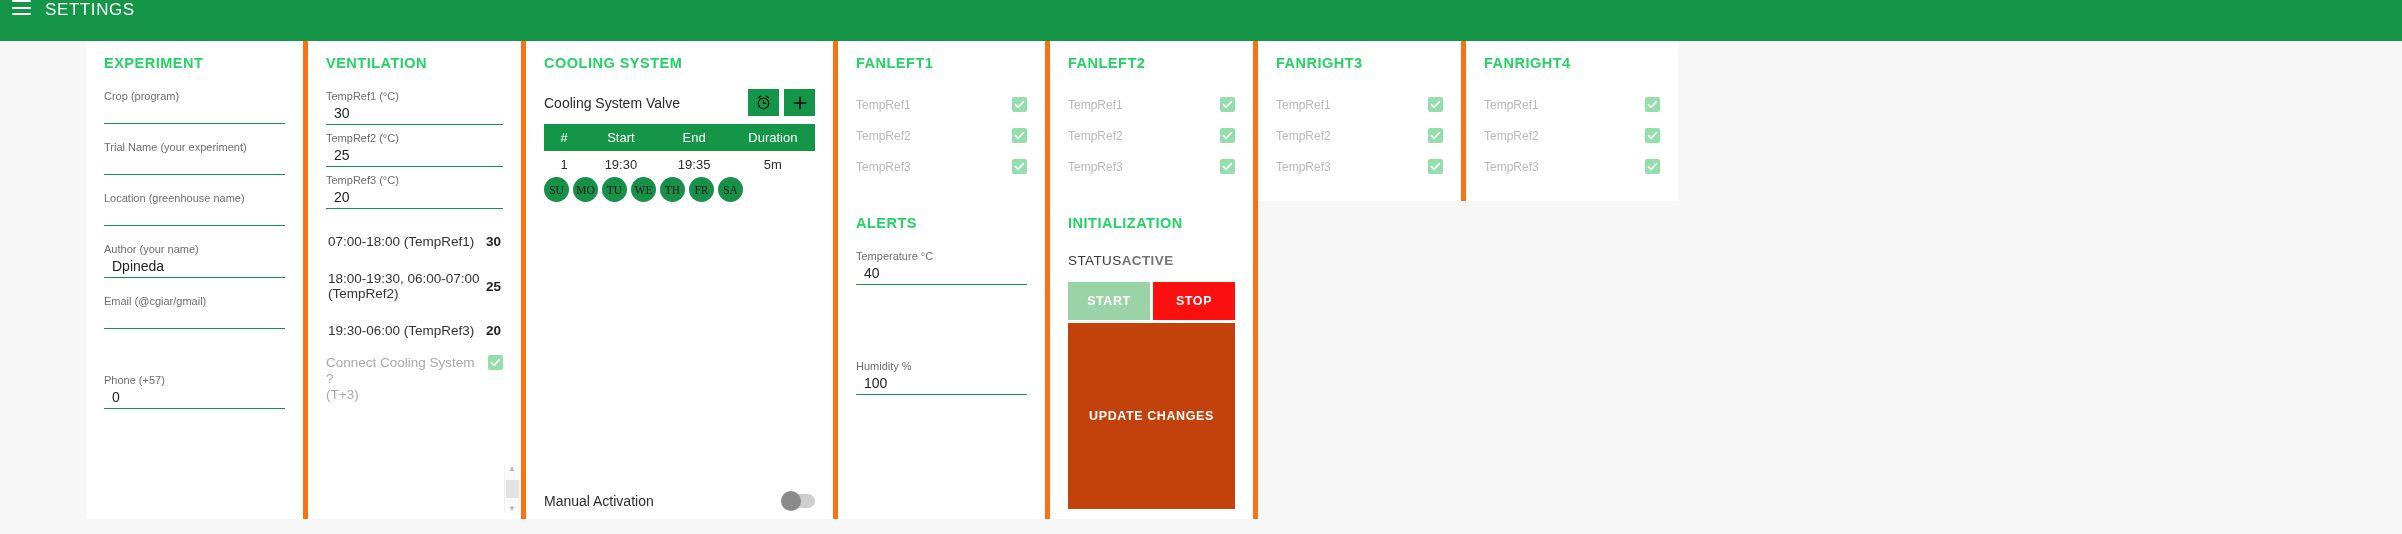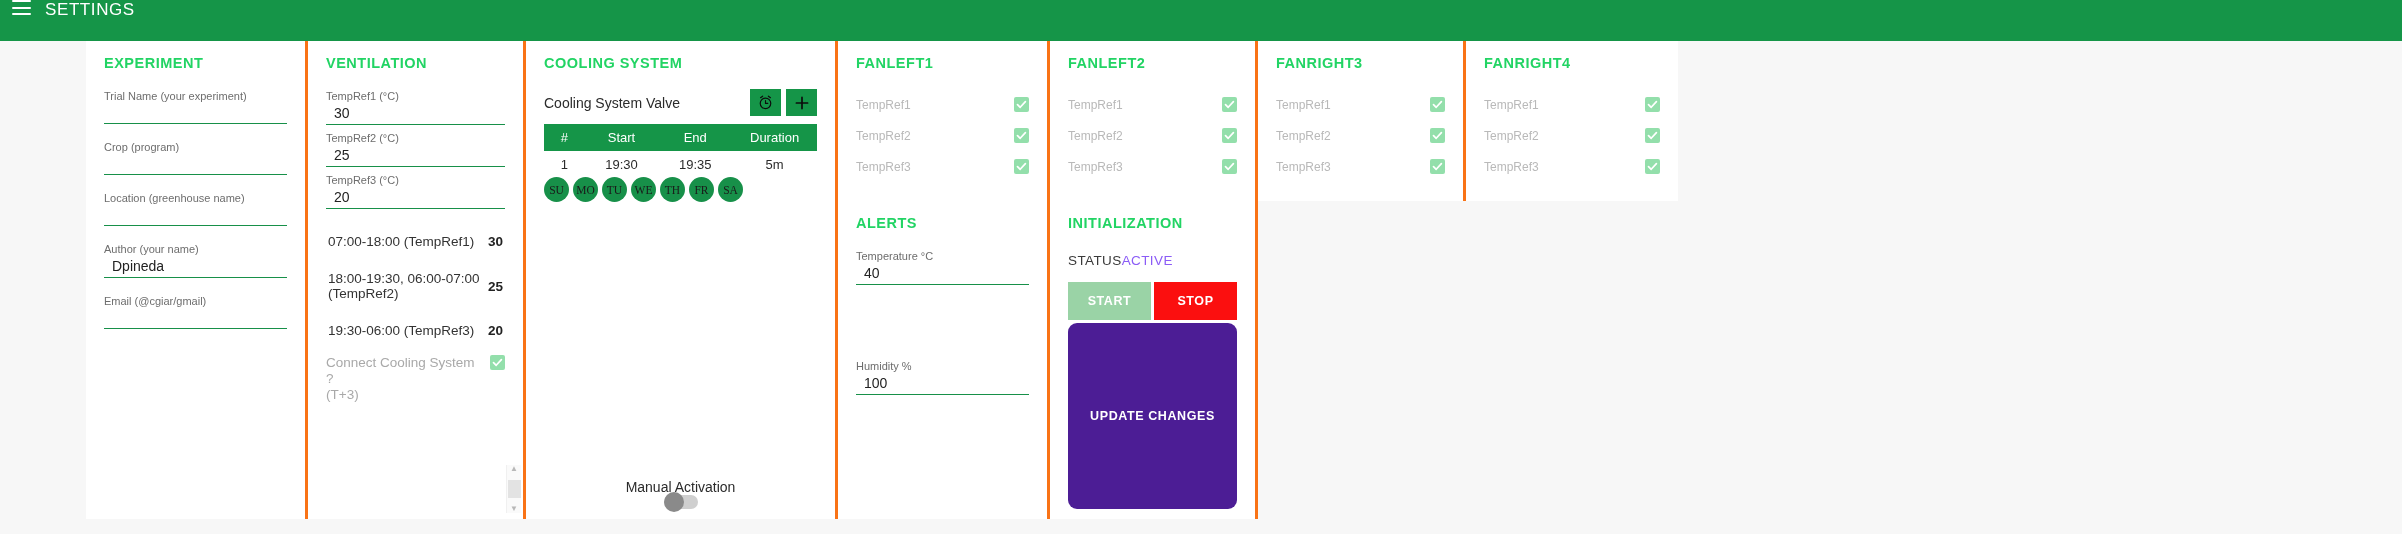--- a/index.html
+++ b/index.html
@@ -33,21 +33,21 @@
     display: flex;
     align-items: flex-start;
     padding-left: 86px;
     height: 493px;
     background: #f7f7f7;
   }
   .col { display: flex; flex-direction: column; }
 
   .card {
     background: #ffffff;
-    border-right: 3px solid #f97316;
+    border-right: 5px solid #f97316;
     padding: 14px 18px 10px 18px;
     position: relative;
   }
   .card-title {
     color: #22d464;
     font-size: 14.5px;
     font-weight: 700;
     letter-spacing: 0.5px;
     margin-bottom: 18px;
     white-space: nowrap;
@@ -176,24 +176,23 @@
     align-items: center;
     justify-content: center;
     cursor: pointer;
     flex: none;
     font-family: Liberation Serif, serif;
   }
 
   .manual-row {
     display: flex;
     align-items: center;
-    justify-content: flex-start;
+    justify-content: space-between;
     margin-top: auto;
     padding-top: 8px;
-    flex-direction: column;
   }
   .manual-label { font-size: 14px; color: #2b2b2b; }
   .toggle {
     width: 34px; height: 14px;
     background: #cfcfcf;
     border-radius: 8px;
     position: relative;
     cursor: pointer;
     flex: none;
   }
@@ -214,75 +213,79 @@
   }
   .ref-label { font-size: 12px; color: #b9b9b9; }
 
   
   .status-row {
     display: flex;
     align-items: center;
     padding: 4px 0 14px 0;
   }
   .status-label { font-size: 13.5px; color: #3a3a3a; letter-spacing: 0.4px; }
-  .status-value { font-size: 13.5px; color: #8b5cf6; font-weight: 400; letter-spacing: 0.4px; }
+  .status-value { font-size: 13.5px; color: #737373; font-weight: 700; letter-spacing: 0.4px; }
 
   .btn-row { display: flex; gap: 3px; margin-bottom: 3px; }
   .btn {
     border: none;
     color: #ffffff;
     font-size: 12.5px;
     font-weight: 700;
     letter-spacing: 0.6px;
     padding: 12px 0;
     flex: 1;
     cursor: pointer;
     font-family: "Liberation Sans", sans-serif;
   }
   .btn-start { background: #9ad3a6; }
   .btn-stop  { background: #fb0f0f; }
-  .btn-update{ background: #4c1d95; width: 100%; border-radius: 9px; }
+  .btn-update{ background: #c2410c; width: 100%; }
 </style>
 </head>
 <body>
 
 <div class="appbar">
   <div class="hamburger">
     <span></span>
       <span></span>
       <span></span>
   </div>
   <div class="appbar-title">SETTINGS</div>
 </div>
 
 <div class="board">
 
   <div class="col">
     <div class="card" style="width:222px;height:478px;">
       <div class="card-title">EXPERIMENT</div>
 
       <div class="field tall">
+        <span class="field-label">Crop (program)</span>
+        <div class="field-value"></div>
+      </div>
+      <div class="field tall">
         <span class="field-label">Trial Name (your experiment)</span>
-        <div class="field-value"></div>
-      </div>
-      <div class="field tall">
-        <span class="field-label">Crop (program)</span>
         <div class="field-value"></div>
       </div>
       <div class="field tall">
         <span class="field-label">Location (greenhouse name)</span>
         <div class="field-value"></div>
       </div>
       <div class="field tall">
         <span class="field-label">Author (your name)</span>
         <div class="field-value">Dpineda</div>
       </div>
       <div class="field tall">
         <span class="field-label">Email (@cgiar/gmail)</span>
         <div class="field-value"></div>
+      </div>
+      <div class="field" style="margin-top:44px;">
+        <span class="field-label">Phone (+57)</span>
+        <div class="field-value">0</div>
       </div>
     </div>
   </div>
 
   <div class="col">
     <div class="card" style="width:218px;height:478px;">
       <div class="card-title">VENTILATION</div>
 
       <div class="field">
         <span class="field-label">TempRef1 (°C)</span>

